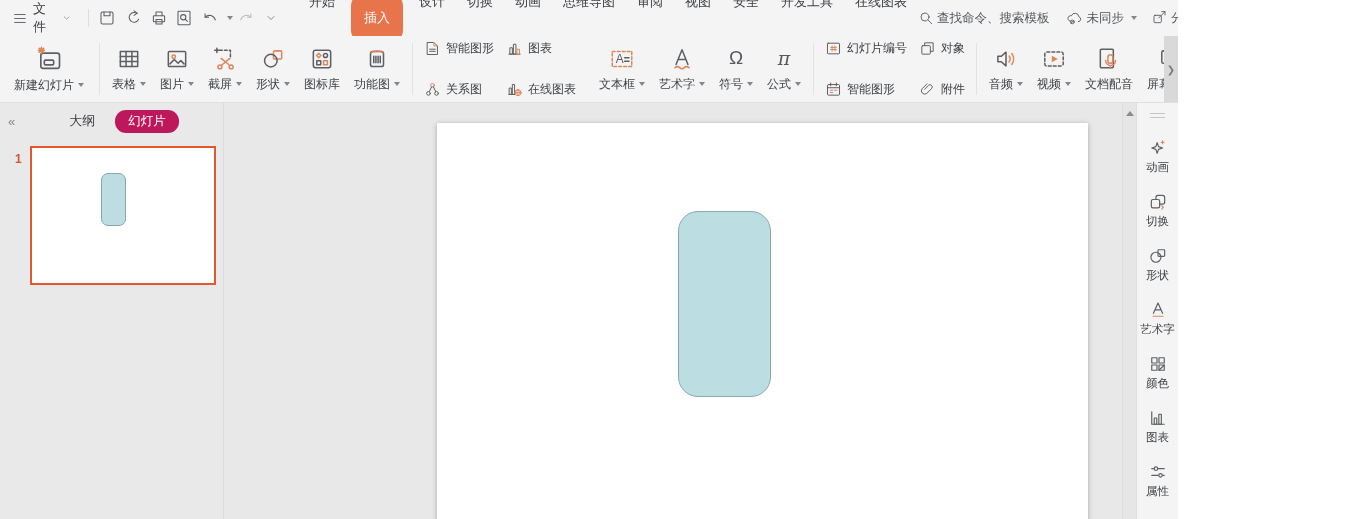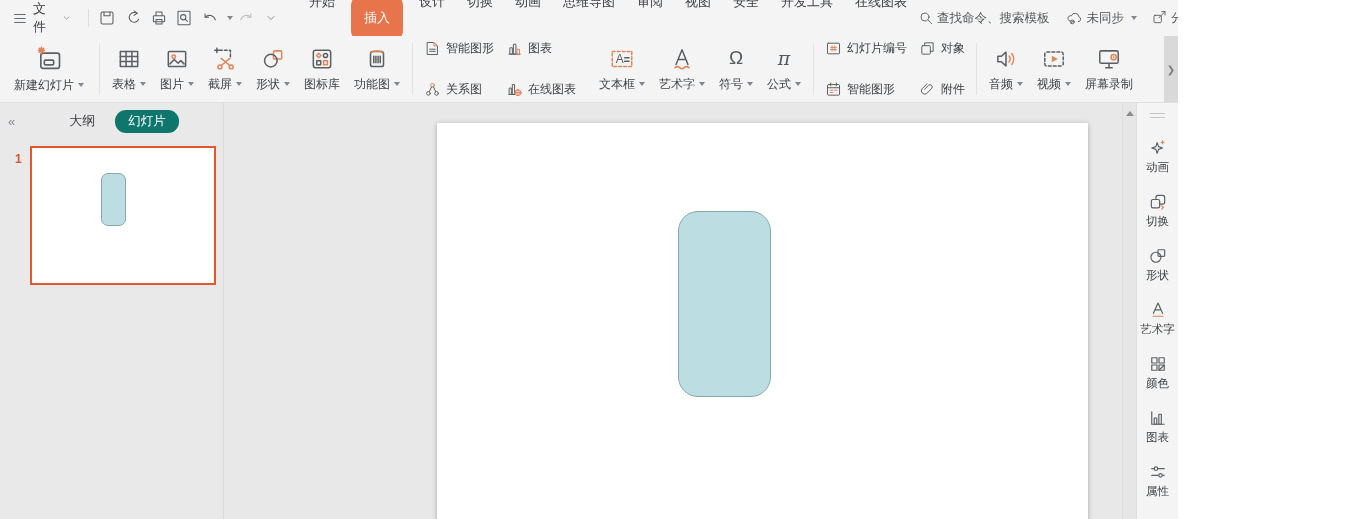--- a/index.html
+++ b/index.html
@@ -363,39 +363,47 @@
     </div>
     <div class="rb">
       <svg class="ic" viewBox="0 0 24 24">
           <rect x="3.5" y="5.5" width="17" height="13" rx="2" stroke-dasharray="2.6 2"></rect>
           <path class="of" d="M10 9l5.5 3-5.5 3z"></path>
         </svg>
       <span class="rlabel"><span>视频</span><i class="caret"></i></span>
     </div>
     <div class="rb">
       <svg class="ic" viewBox="0 0 24 24">
+          <rect x="4" y="3" width="12" height="17" rx="1"></rect>
+          <rect class="o" x="11" y="8" width="4.5" height="8" rx="2.25"></rect>
+          <path class="o" d="M9 13.5a4.5 4.5 0 0 0 9 0M13.2 18v2.5"></path>
+        </svg>
+      <span class="rlabel">文档配音</span>
+    </div>
+    <div class="rb">
+      <svg class="ic" viewBox="0 0 24 24">
           <rect x="3.5" y="4.5" width="17" height="11.5" rx="1.5"></rect>
           <path d="M9 20h6M12 16.5V20"></path>
           <circle class="o" cx="16.3" cy="10.3" r="2.4"></circle>
           <circle class="of" cx="16.3" cy="10.3" r="0.9"></circle>
         </svg>
       <span class="rlabel">屏幕录制</span>
     </div>
 
   </div>
 
   <div class="ribstrip">
     <span>❯</span>
   </div>
 
   <div class="lpanel">
     <div class="ltabs">
       <span class="collapse-glyph">«</span>
       <span class="ltab">大纲</span>
-      <span class="ltab pill" style="background: #0f766e;">幻灯片</span>
+      <span class="ltab pill" style="background: #be185d;">幻灯片</span>
     </div>
     <span class="thumb-num">1</span>
     <div class="thumb" style="border-color: rgb(224, 88, 44);">
       <div class="thumb-shape" style="background: rgb(188, 221, 226); border-color: rgb(138, 167, 172);"></div>
     </div>
   </div>
 
   <div class="canvas">
     <div class="page">
       <div class="slide-shape" style="background: rgb(188, 221, 226); border-color: rgb(138, 167, 172);"></div>

